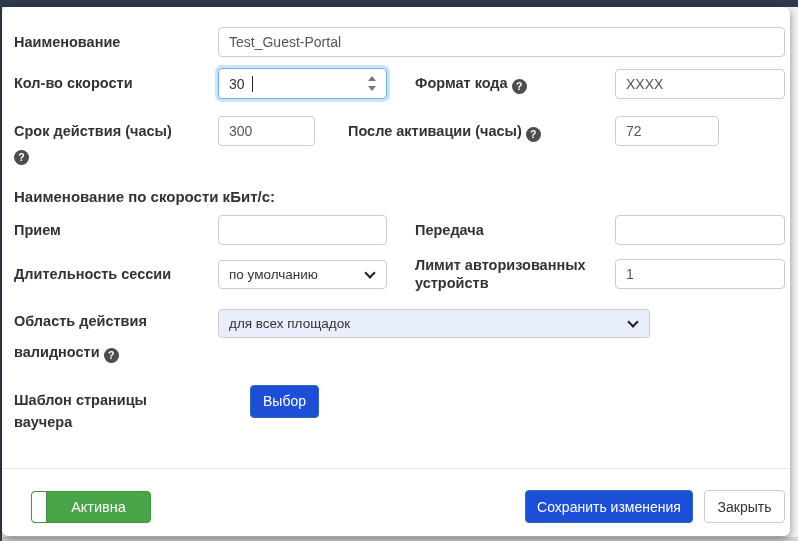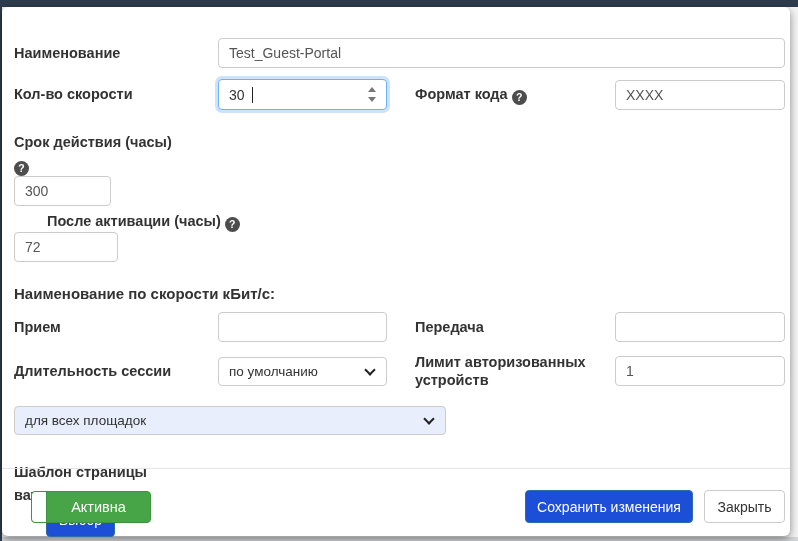--- a/index.html
+++ b/index.html
@@ -28,21 +28,21 @@
   .modal-title { font-size:19px; font-weight:400; color:#333; }
   .close-x {
     position:absolute; right:16px; top:10px;
     font-size:18px; font-weight:700; color:#b6b6b6;
     background:none; border:none; cursor:pointer; line-height:1;
   }
 
   .modal-body { padding:16px 5px 0 12px; }
 
   .form-row { display:flex; align-items:center; }
-  .form-row.top-align { align-items:flex-start;flex-direction:column; }
+  .form-row.top-align { align-items:flex-start; }
 
   .lbl {
     width:204px; flex-shrink:0;
     font-size:14.5px; font-weight:700; color:#333;
     line-height:1.25;
   }
   .lbl-mid {
     font-size:14.5px; font-weight:700; color:#333;
     line-height:1.25;
   }
@@ -121,21 +121,21 @@
   .toggle-handle {
     width:15px; height:100%; background:#fff;
     border-radius:3px 0 0 3px; border-right:1px solid #3f923f;
   }
   .toggle-label {
     flex:1; color:#fff; font-size:14.5px;
     display:flex; align-items:center; justify-content:center;
   }
   .footer-spacer { flex:1; }
 
-  .row-name     { margin-top:15px; }
+  .row-name     { margin-top:4px; }
   .row-count    { margin-top:11px; }
   .row-validity { margin-top:17px; }
   .row-section  { margin-top:23px; }
   .row-rx       { margin-top:10px; }
   .row-session  { margin-top:11px; }
   .row-scope    { margin-top:17px; }
   .row-template { margin-top:22px; }
 
   .gap28 { margin-left:28px; }
   .w169 { width:169px; flex-shrink:0; }
@@ -213,20 +213,27 @@
         <select>
           <option>по умолчанию</option>
         </select>
         <span class="chev"></span>
       </div>
       <div class="lbl-mid w200 gap28">Лимит авторизованных устройств</div>
       <input class="txt-input flex1" type="text" value="1" style="">
     </div>
 
     <div class="form-row row-scope top-align">
+      <div class="lbl lbl-2line">
+        <span class="line">Область действия</span>
+        <span class="line">
+          <span>валидности</span>
+          <span class="help-icon">?</span>
+        </span>
+      </div>
       <div class="sel-wrap highlight w432">
         <select>
           <option>для всех площадок</option>
         </select>
         <span class="chev"></span>
       </div>
     </div>
 
     <div class="form-row row-template top-align">
       <div class="lbl lbl-2line" style="padding-top:6px;">

